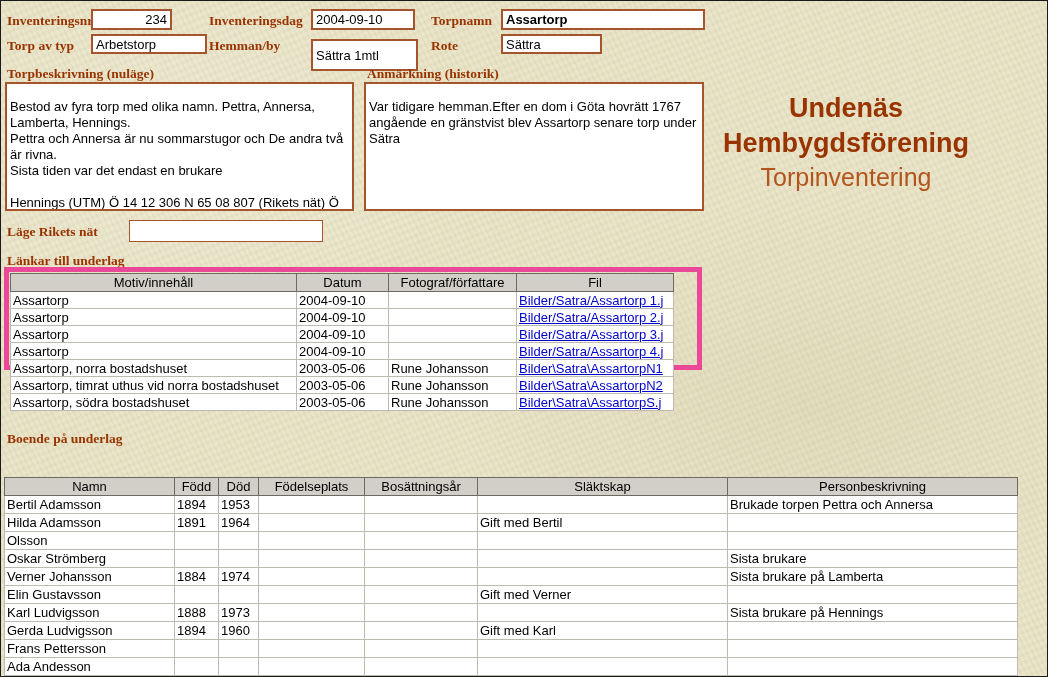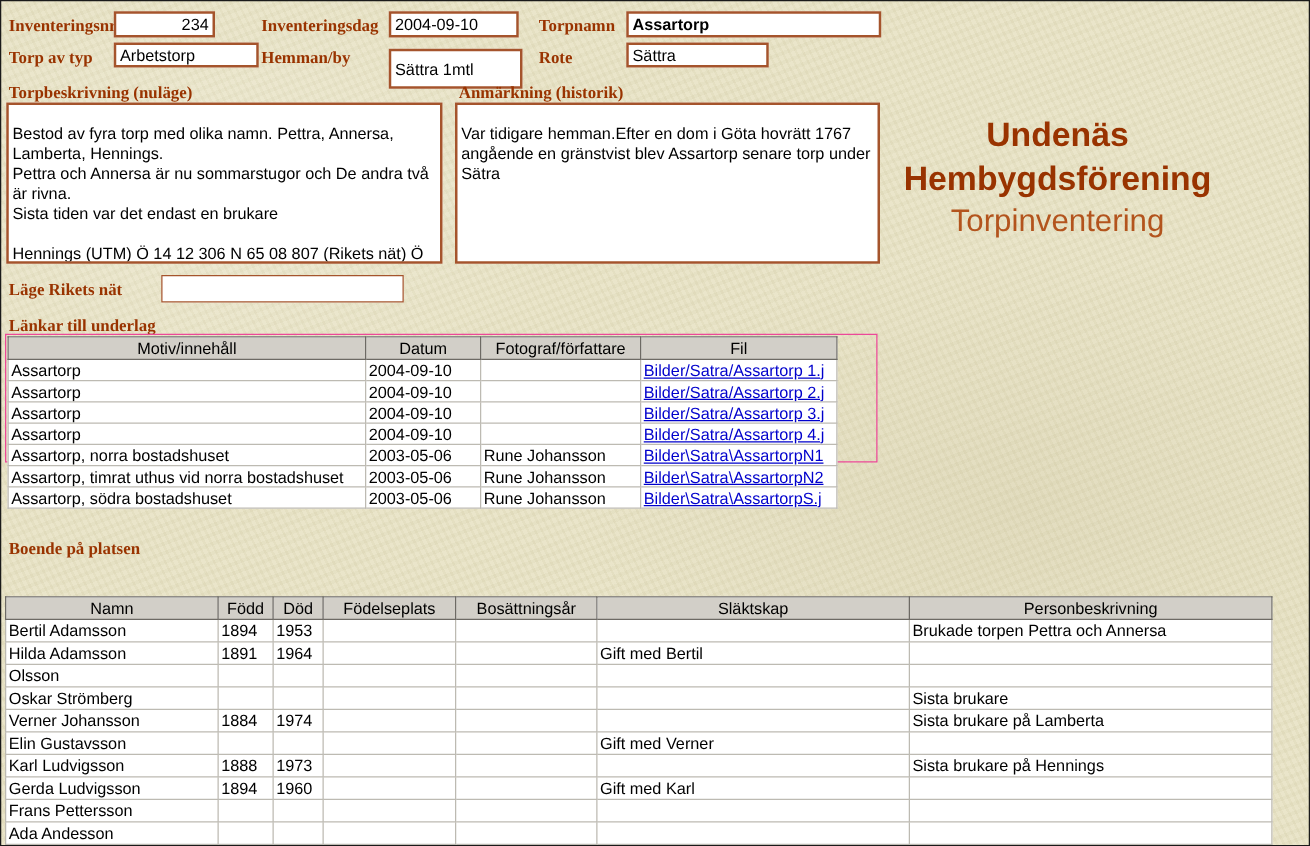--- a/index.html
+++ b/index.html
@@ -55,21 +55,21 @@
   }
   .org-title {
     font-size: 27px; font-weight: bold; color: #993300; line-height: 35px;
   }
   .sub-title {
     font-size: 25px; color: #b3541d; line-height: 32px;
   }
   .links-box {
     position: absolute;
     left: 3px; top: 266px; width: 698px; height: 103px;
-    border: 1px solid #ec4899;
+    border: 5px solid #ec4899;
   }
   table.grid {
     border-collapse: collapse;
     table-layout: fixed;
     font-size: 13px;
     background: #fff;
   }
   table.grid th {
     background: #d2cfc8;
     font-weight: normal;
@@ -105,21 +105,21 @@
 <span class="lbl" style="left:430px;top:12px">Torpnamn</span>
 <input class="fld bold" style="left: 500px; top: 8px; width: 204px; height: 21px;" type="text" value="Assartorp">
 
 <span class="lbl" style="left:6px;top:37px">Torp av typ</span>
 <input class="fld" style="left: 90px; top: 33px; width: 116px; height: 20px;" type="text" value="Arbetstorp">
 
 <span class="lbl" style="left:208px;top:37px">Hemman/by</span>
 <input class="fld" style="left: 310px; top: 38px; width: 107px; height: 32px;" type="text" value="Sättra 1mtl">
 
 <span class="lbl" style="left:430px;top:37px">Rote</span>
-<input class="fld" style="left: 500px; top: 33px; width: 114px; height: 20px;" type="text" value="Sättra">
+<input class="fld" style="left: 500px; top: 33px; width: 101px; height: 20px;" type="text" value="Sättra">
 
 <span class="lbl" style="left:6px;top:65px">Torpbeskrivning (nuläge)</span>
 <div class="memo" style="left:4px;top:81px;width:349px;height:129px">Bestod av fyra torp med olika namn. Pettra, Annersa, Lamberta, Hennings.
 Pettra och Annersa är nu sommarstugor och De andra två är rivna.
 Sista tiden var det endast en brukare
 
 Hennings (UTM) Ö 14 12 306 N 65 08 807 (Rikets nät) Ö 14 12 305 N 65 08 829
 Lamberta (UTM) Ö 14 12 352 N 65 08 747 (Rikets nät) Ö 14 12</div>
 
 <span class="lbl" style="left:366px;top:65px">Anmärkning (historik)</span>
@@ -191,21 +191,21 @@
         <tr>
           <td>Assartorp, södra bostadshuset</td>
           <td>2003-05-06</td>
           <td>Rune Johansson</td>
           <td><a href="#" class="file-link">Bilder\Satra\AssartorpS.j</a></td>
         </tr>
       </tbody>
   </table>
 </div>
 
-<span class="lbl" style="left:6px;top:430px">Boende på platsen</span>
+<span class="lbl" style="left:6px;top:430px">Boende på underlag</span>
 <table class="grid" id="residents-table">
   <colgroup>
     <col style="width:170px">
       <col style="width:44px">
       <col style="width:40px">
       <col style="width:106px">
     <col style="width:113px">
       <col style="width:250px">
       <col style="width:290px">
   </colgroup>

